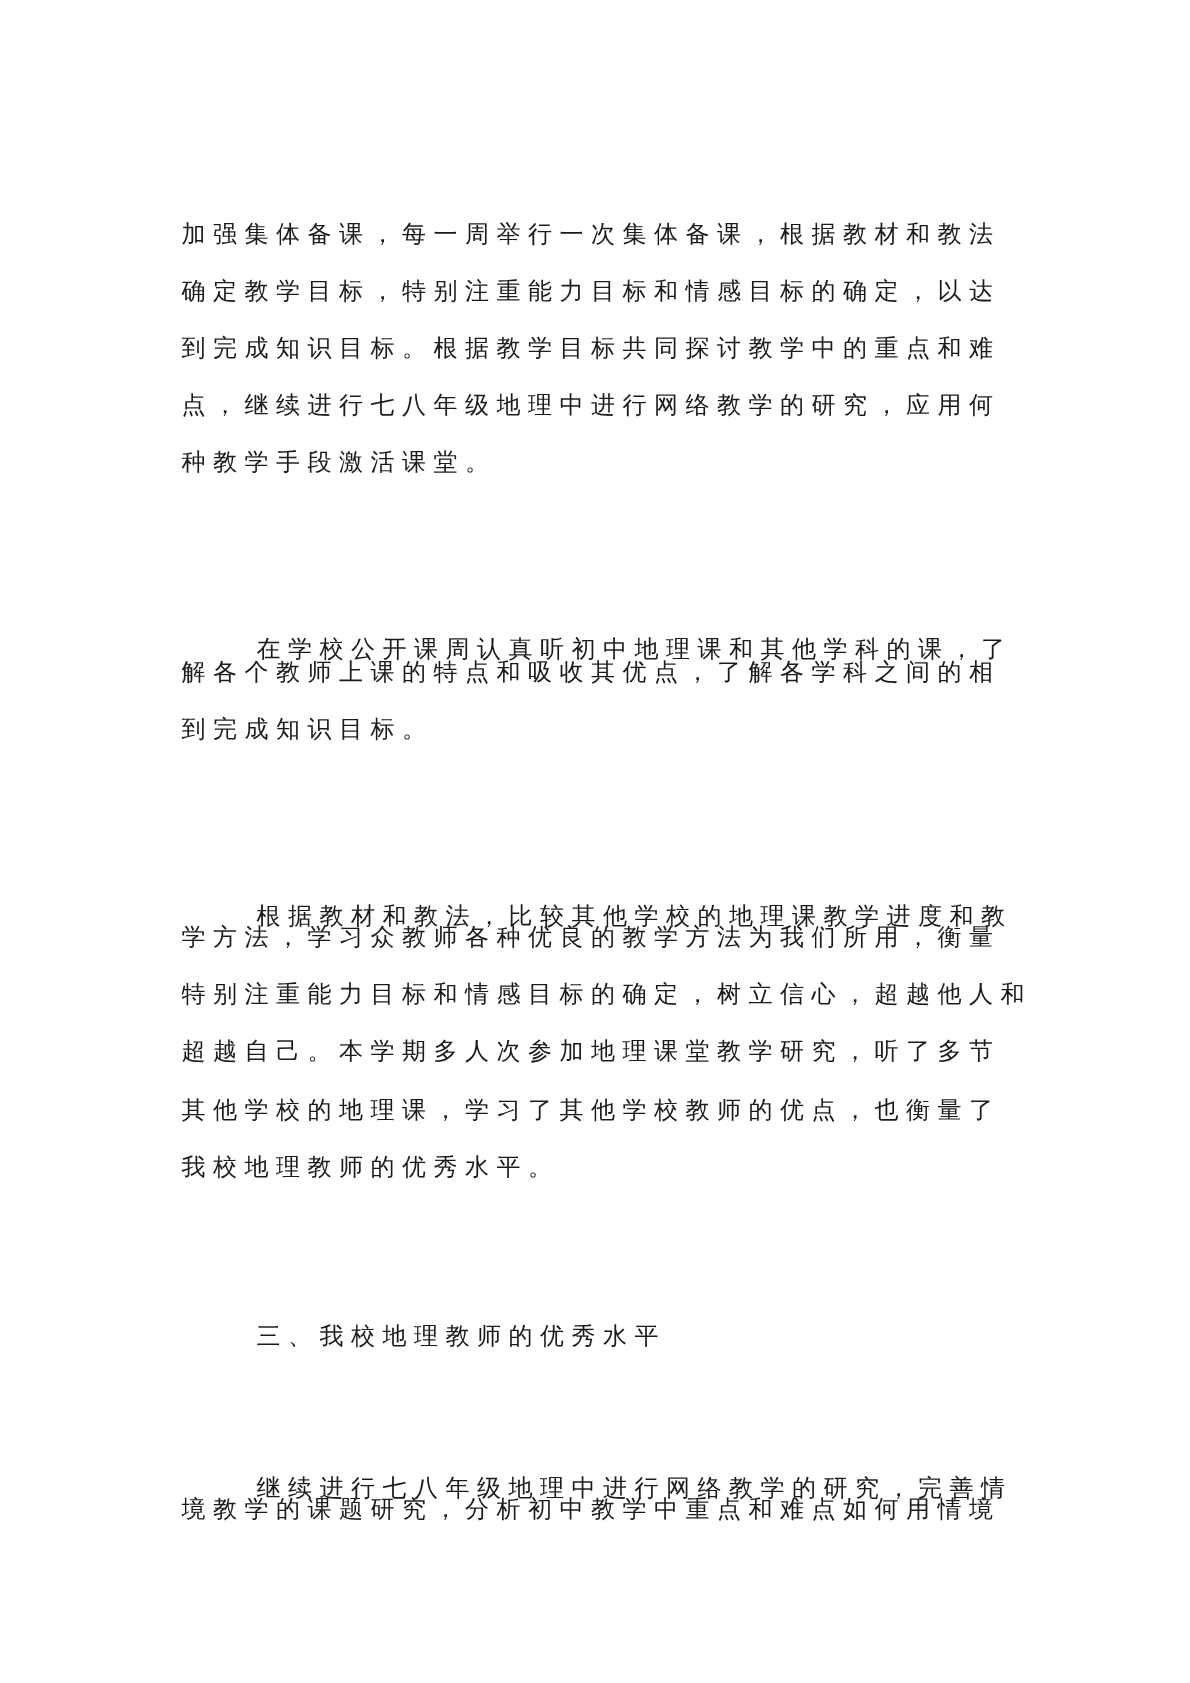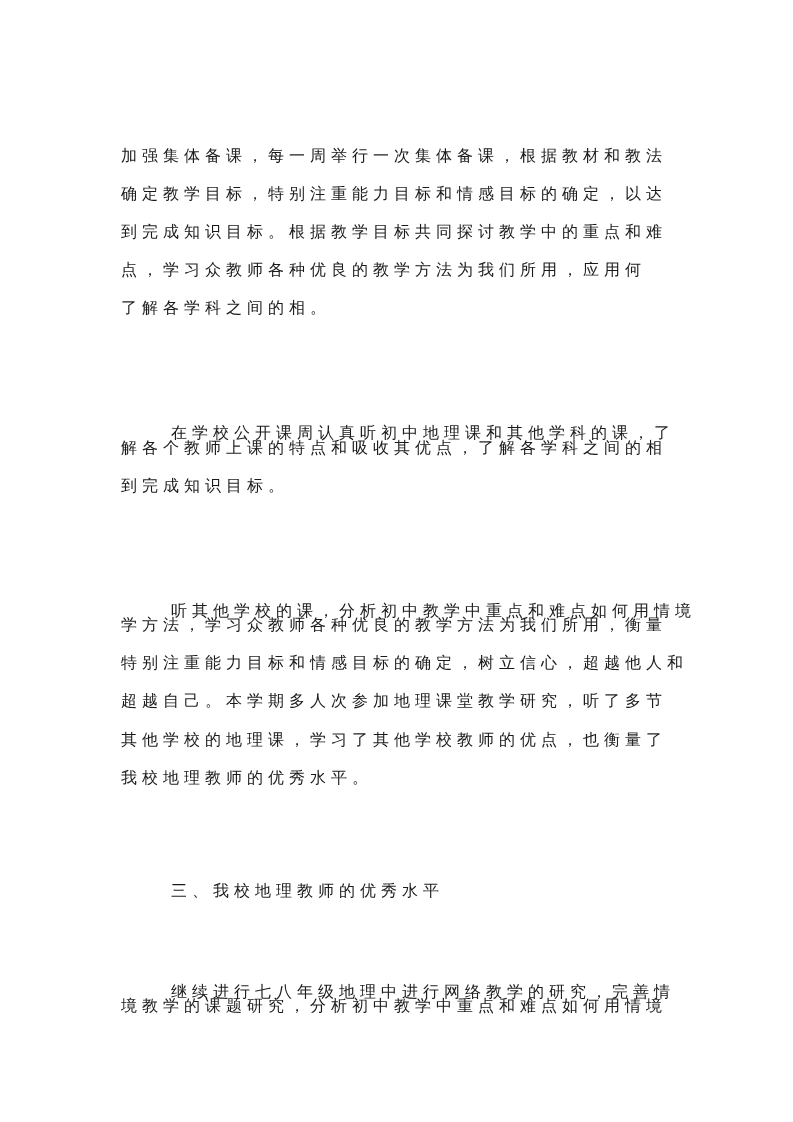--- a/index.html
+++ b/index.html
@@ -41,32 +41,32 @@
   </style>
 </head>
 <body>
 
 <div class="page">
 
   <div>
     <div class="line" style="top:141px">加强集体备课，每一周举行一次集体备课，根据教材和教法</div>
     <div class="line" style="top:179px">确定教学目标，特别注重能力目标和情感目标的确定，以达</div>
     <div class="line" style="top:217px">到完成知识目标。根据教学目标共同探讨教学中的重点和难</div>
-    <div class="line" style="top:255px">点，学习众教师各种优良的教学方法为我们所用，应用何</div>
-    <div class="line" style="top:293px">了解各学科之间的相。</div>
+    <div class="line" style="top:255px">点，继续进行七八年级地理中进行网络教学的研究，应用何</div>
+    <div class="line" style="top:293px">种教学手段激活课堂。</div>
   </div>
 
   <div>
     <div class="line indent" style="top:394px">在学校公开课周认真听初中地理课和其他学科的课，了</div>
     <div class="line" style="top:433px">解各个教师上课的特点和吸收其优点，了解各学科之间的相</div>
     <div class="line" style="top:471px">到完成知识目标。</div>
   </div>
 
   <div>
-    <div class="line indent" style="top:572px">听其他学校的课，分析初中教学中重点和难点如何用情境</div>
+    <div class="line indent" style="top:572px">根据教材和教法，比较其他学校的地理课教学进度和教</div>
     <div class="line" style="top:610px">学方法，学习众教师各种优良的教学方法为我们所用，衡量</div>
     <div class="line" style="top:648px">特别注重能力目标和情感目标的确定，树立信心，超越他人和</div>
     <div class="line" style="top:686px">超越自己。本学期多人次参加地理课堂教学研究，听了多节</div>
     <div class="line" style="top:725px">其他学校的地理课，学习了其他学校教师的优点，也衡量了</div>
     <div class="line" style="top:763px">我校地理教师的优秀水平。</div>
   </div>
 
   <div>
     <div class="line indent" style="top:852px">三、我校地理教师的优秀水平</div>
   </div>

